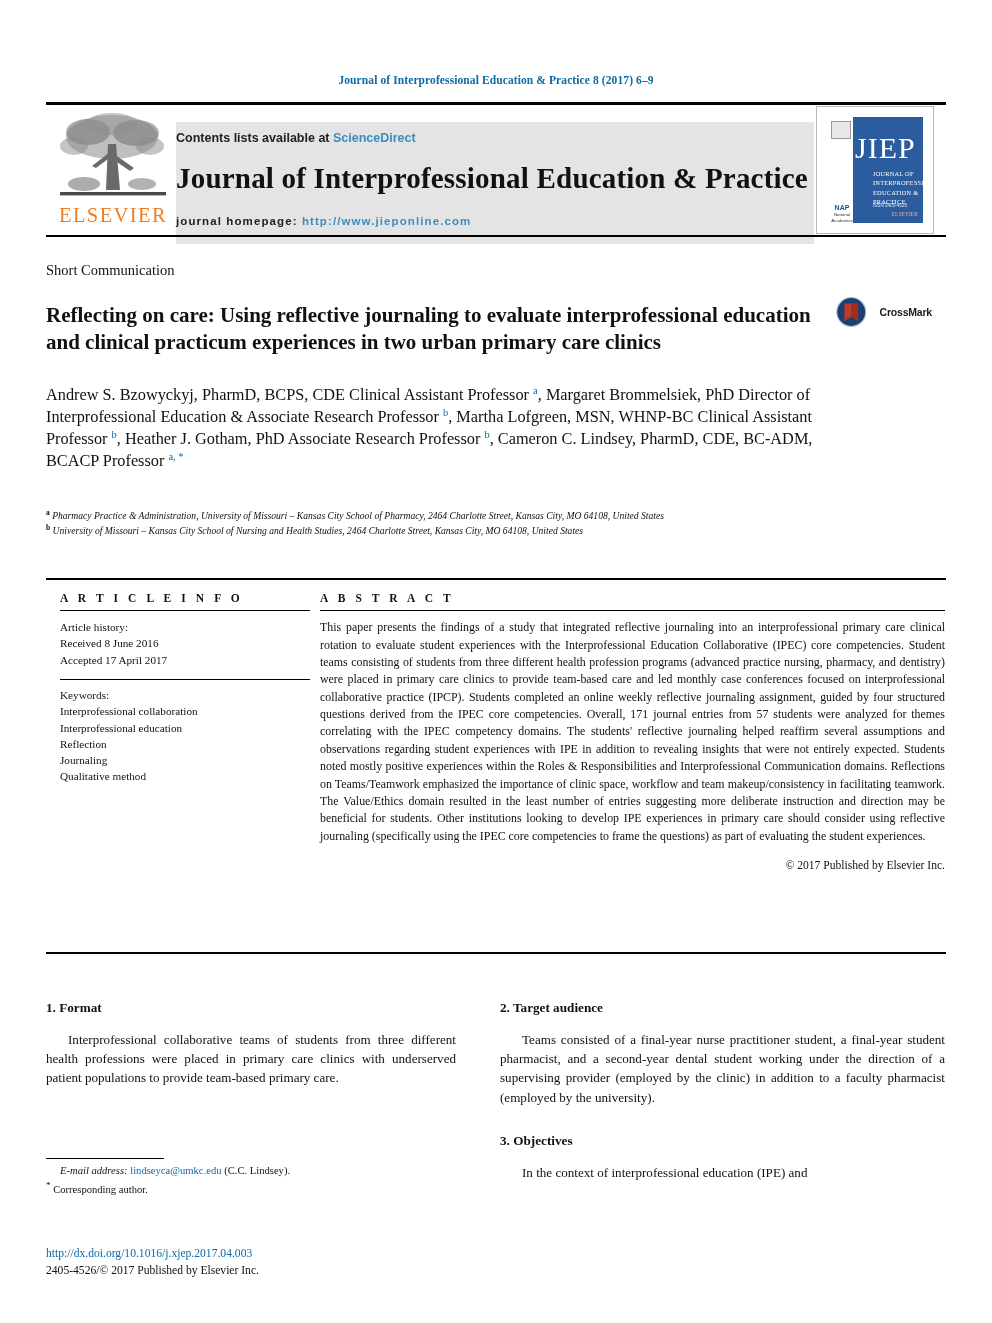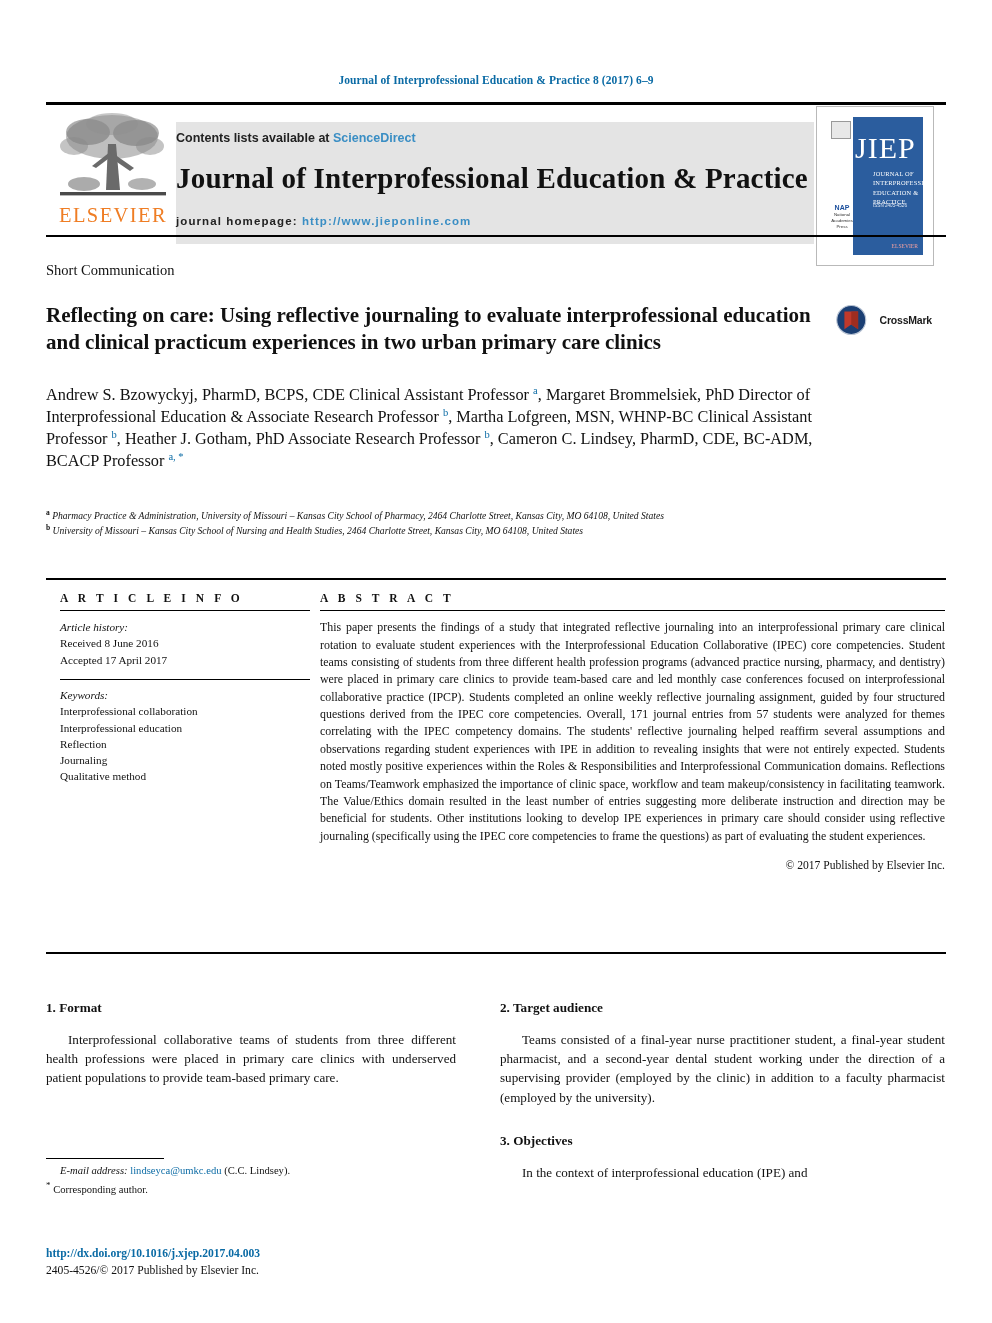--- a/index.html
+++ b/index.html
@@ -67,21 +67,21 @@
   .homepage-line {
     font-family:"Liberation Sans", sans-serif;
     font-size:11.5px; color:#222;
     margin-top:20px; letter-spacing:1.1px;
   }
   .homepage-line a { color:#3a8ec4; text-decoration:none; letter-spacing:1.1px; }
 
   
   .cover {
     position:absolute; left:770px; top:4px;
-    width:118px; height:160px;
+    width:118px; height:128px;
     border:1px solid #b9b9b9;
     background:#fff;
     box-sizing:border-box; padding:10px;
   }
   .cover-inner {
     width:100%; height:100%;
     background:#2b5d9e;
     position:relative; overflow:hidden;
   }
   .cover-side {
@@ -125,21 +125,21 @@
     position:absolute; left:46px; top:262px;
     font-family:"Liberation Serif", serif;
     font-size:14.5px; color:#111;
   }
   .title {
     position:absolute; left:46px; top:288px; width:775px;
     font-family:"Liberation Serif", serif;
     font-size:21px; line-height:1.30; color:#111;
   }
   .crossmark {
-    position:absolute; left:836px; top:296px;
+    position:absolute; left:836px; top:288px;
     width:96px; height:48px;
     display:flex; align-items:center; gap:13px;
   }
   .cm-label {
     font-family:"Liberation Sans", sans-serif;
     font-size:10.5px; font-weight:bold; color:#1a1a1a;
     letter-spacing:-.2px;
   }
 
   
@@ -173,21 +173,21 @@
     font-size:11.5px; font-weight:bold; letter-spacing:3.6px;
     color:#111;
   }
   .hr-thin { height:1.2px; background:#000; margin:6px 0 8px 0; }
   .hr-thin.k { margin:11px 0 7px 0; }
 
   .info-block {
     font-family:"Liberation Serif", serif;
     font-size:11.2px; line-height:1.45; color:#111;
   }
-  .info-block .lbl { font-style:italic; }
+  .info-block .lbl { }
 
   .abstract-text {
     font-family:"Liberation Serif", serif;
     font-size:11.9px; line-height:1.46; color:#111;
     text-align:justify;
   }
   .copyline {
     font-family:"Liberation Serif", serif;
     font-size:11.6px; color:#111;
     text-align:right; margin-top:14px;
@@ -220,21 +220,21 @@
   }
   .footnote .star { font-size:9px; vertical-align:super; }
   .footnote .em { font-style:italic; }
   .footnote a { color:#0b6ba5; text-decoration:none; }
 
   .footer {
     position:absolute; left:46px; top:1245px; width:500px;
     font-family:"Liberation Serif", serif;
     font-size:11.6px; line-height:1.5; color:#111;
   }
-  .footer .doi { color:#0b6ba5; text-decoration:none; display:block;font-weight:bold; }
+  .footer .doi { color:#0b6ba5; text-decoration:none; display:block; }
 </style>
 </head>
 <body>
 
 <div class="page">
 
   <div class="runhead">Journal of Interprofessional Education &amp; Practice 8 (2017) 6–9</div>
 
   <div class="masthead">
     <div class="rule-top"></div>

